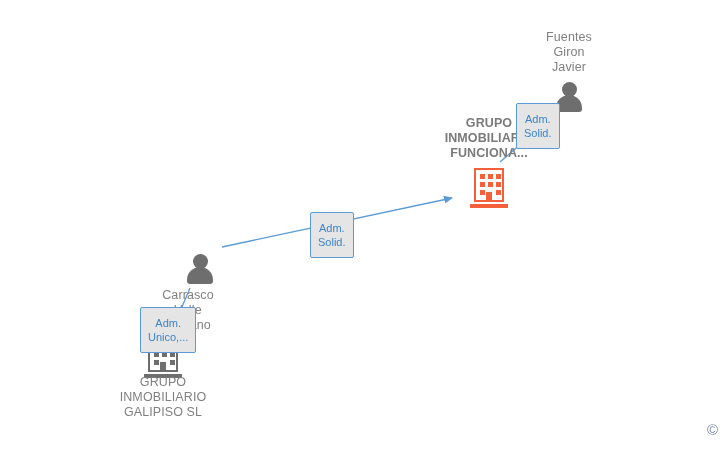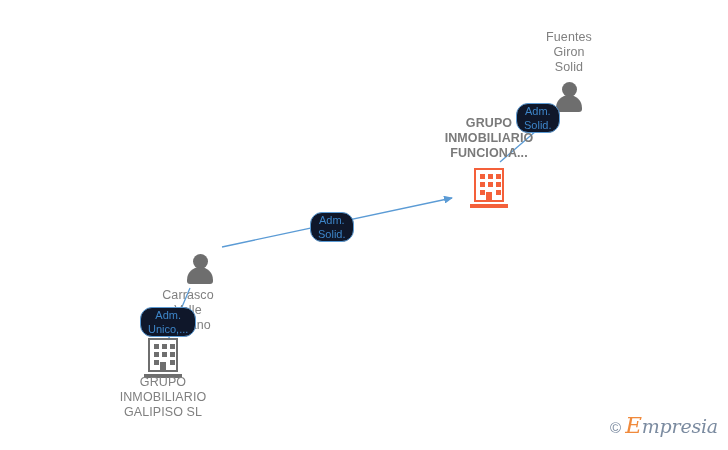--- a/index.html
+++ b/index.html
@@ -114,27 +114,27 @@
     width: 6px;
     height: 10px;
     background: currentColor;
   }
   .orange { color: #f4603a; }
   .grey   { color: #6e6e6e; }
 
   
   .edge-label {
     position: absolute;
-    background: #0f172a;
+    background: #e5e5e5;
     border: 1px solid #5b9bd5;
-    border-radius: 12px;
+    border-radius: 2px;
     color: #3d85c8;
     font-size: 11px;
     line-height: 14px;
-    padding: 0 7px;
+    padding: 8px 7px;
     text-align: center;
     white-space: pre-line;
     box-sizing: border-box;
   }
 
   
   #watermark {
     position: absolute;
     right: 10px;
     bottom: 12px;
@@ -172,21 +172,21 @@
     <g id="edge-lines" stroke="#5b9bd5" stroke-width="1.3" fill="none">
         <line x1="222" y1="247" x2="452" y2="198" marker-end="url(#arrowhead)"></line>
         <line x1="558" y1="112" x2="500" y2="162"></line>
         <line x1="190" y1="288" x2="168" y2="340"></line>
       </g>
   </svg>
 
   <div class="node" style="left:569px; top:30px;">
     <div class="node-label">Fuentes
 Giron
-Solid</div>
+Javier</div>
   </div>
   <div class="node" style="left:569px; top:82px;">
     <div class="person-icon">
       <span class="head"></span>
       <span class="body"></span>
     </div>
   </div>
 
   <div class="node" style="left:489px; top:116px;">
     <div class="node-label bold">GRUPO
@@ -246,16 +246,15 @@
 Solid.</div>
 
   <div class="edge-label" style="left:310px; top:212px;">Adm.
 Solid.</div>
 
   <div class="edge-label" style="left:140px; top:307px;">Adm.
 Unico,...</div>
 
   <div id="watermark">
     <span class="copy">©</span>
-    <span class="brand"><span class="cap">E</span><span>mpresia</span></span>
   </div>
 
 </div>
 
 </body></html>

